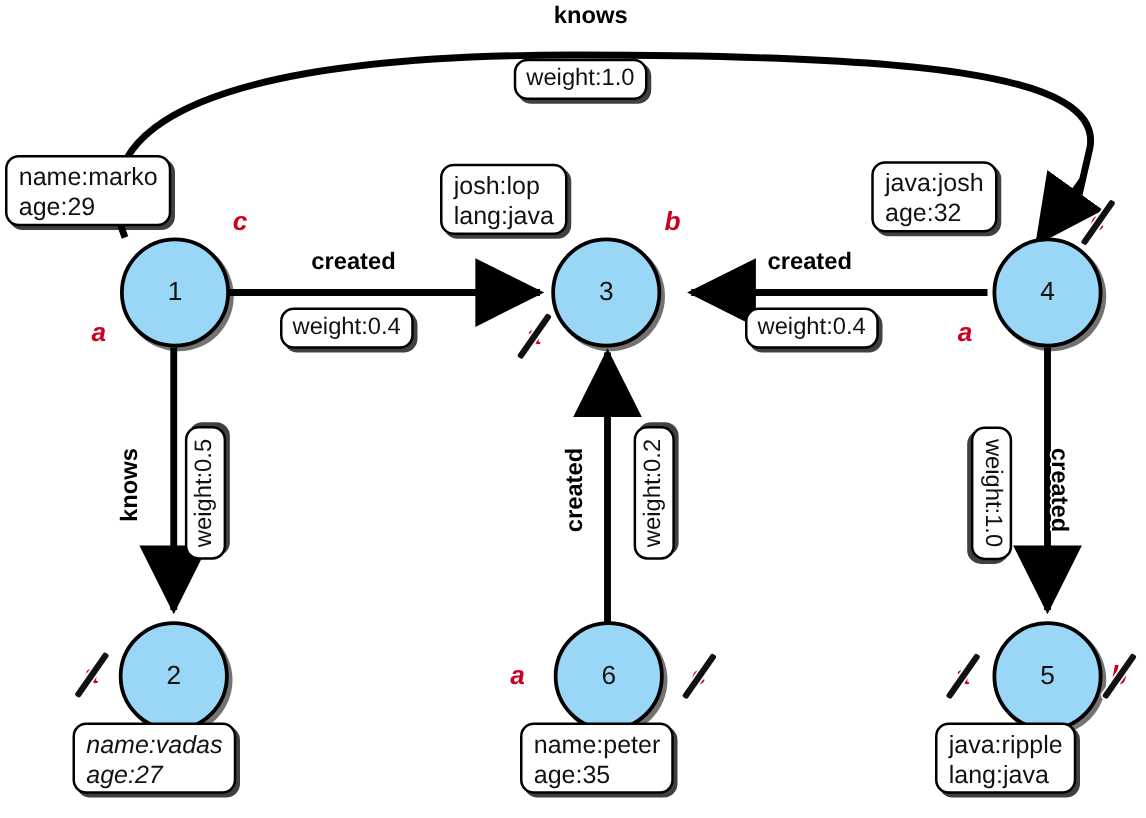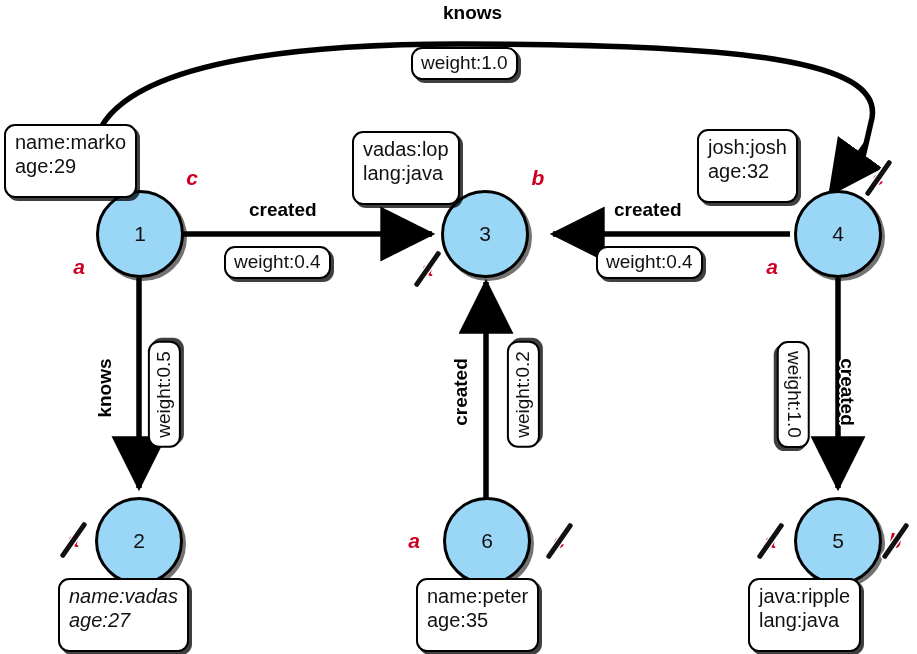--- a/index.html
+++ b/index.html
@@ -10,21 +10,21 @@
   .node{
     position:absolute;border-radius:50%;
     background:#9ad6f5;border:3px solid #000;
     box-sizing:border-box;
     display:flex;align-items:center;justify-content:center;
     font-size:21px;color:#111;
     box-shadow:3px 3px 0 rgba(0,0,0,.55);
   }
   .propbox{
     position:absolute;background:#fff;border:2.5px solid #000;
-    border-radius:11px;padding:5px 9px 18px 9px;
+    border-radius:11px;padding:5px 9px 1px 9px;
     box-shadow:3px 3px 0 rgba(0,0,0,.75);
     font-size:20px;line-height:1.18;color:#111;white-space:nowrap;
   }
   .wbox{
     position:absolute;background:#fff;border:2.5px solid #000;
     border-radius:11px;padding:3px 8px 4px 8px;
     box-shadow:3px 3px 0 rgba(0,0,0,.75);
     font-size:19px;line-height:1.15;color:#111;white-space:nowrap;
   }
   .wbox.vert{transform-origin:center center;}
@@ -106,25 +106,25 @@
 
   <div class="propbox" style="left:4px;top:124px;">
     <div>name:marko</div>
     <div>age:29</div>
   </div>
   <div class="propbox" style="left:58px;top:578px;font-style:italic;">
     <div>name:vadas</div>
     <div>age:27</div>
   </div>
   <div class="propbox" style="left:352px;top:131px;">
-    <div>vadas:lop</div>
+    <div>josh:lop</div>
     <div>lang:java</div>
   </div>
   <div class="propbox" style="left:697px;top:129px;">
-    <div>josh:josh</div>
+    <div>java:josh</div>
     <div>age:32</div>
   </div>
   <div class="propbox" style="left:748px;top:578px;">
     <div>java:ripple</div>
     <div>lang:java</div>
   </div>
   <div class="propbox" style="left:416px;top:578px;">
     <div>name:peter</div>
     <div>age:35</div>
   </div>

